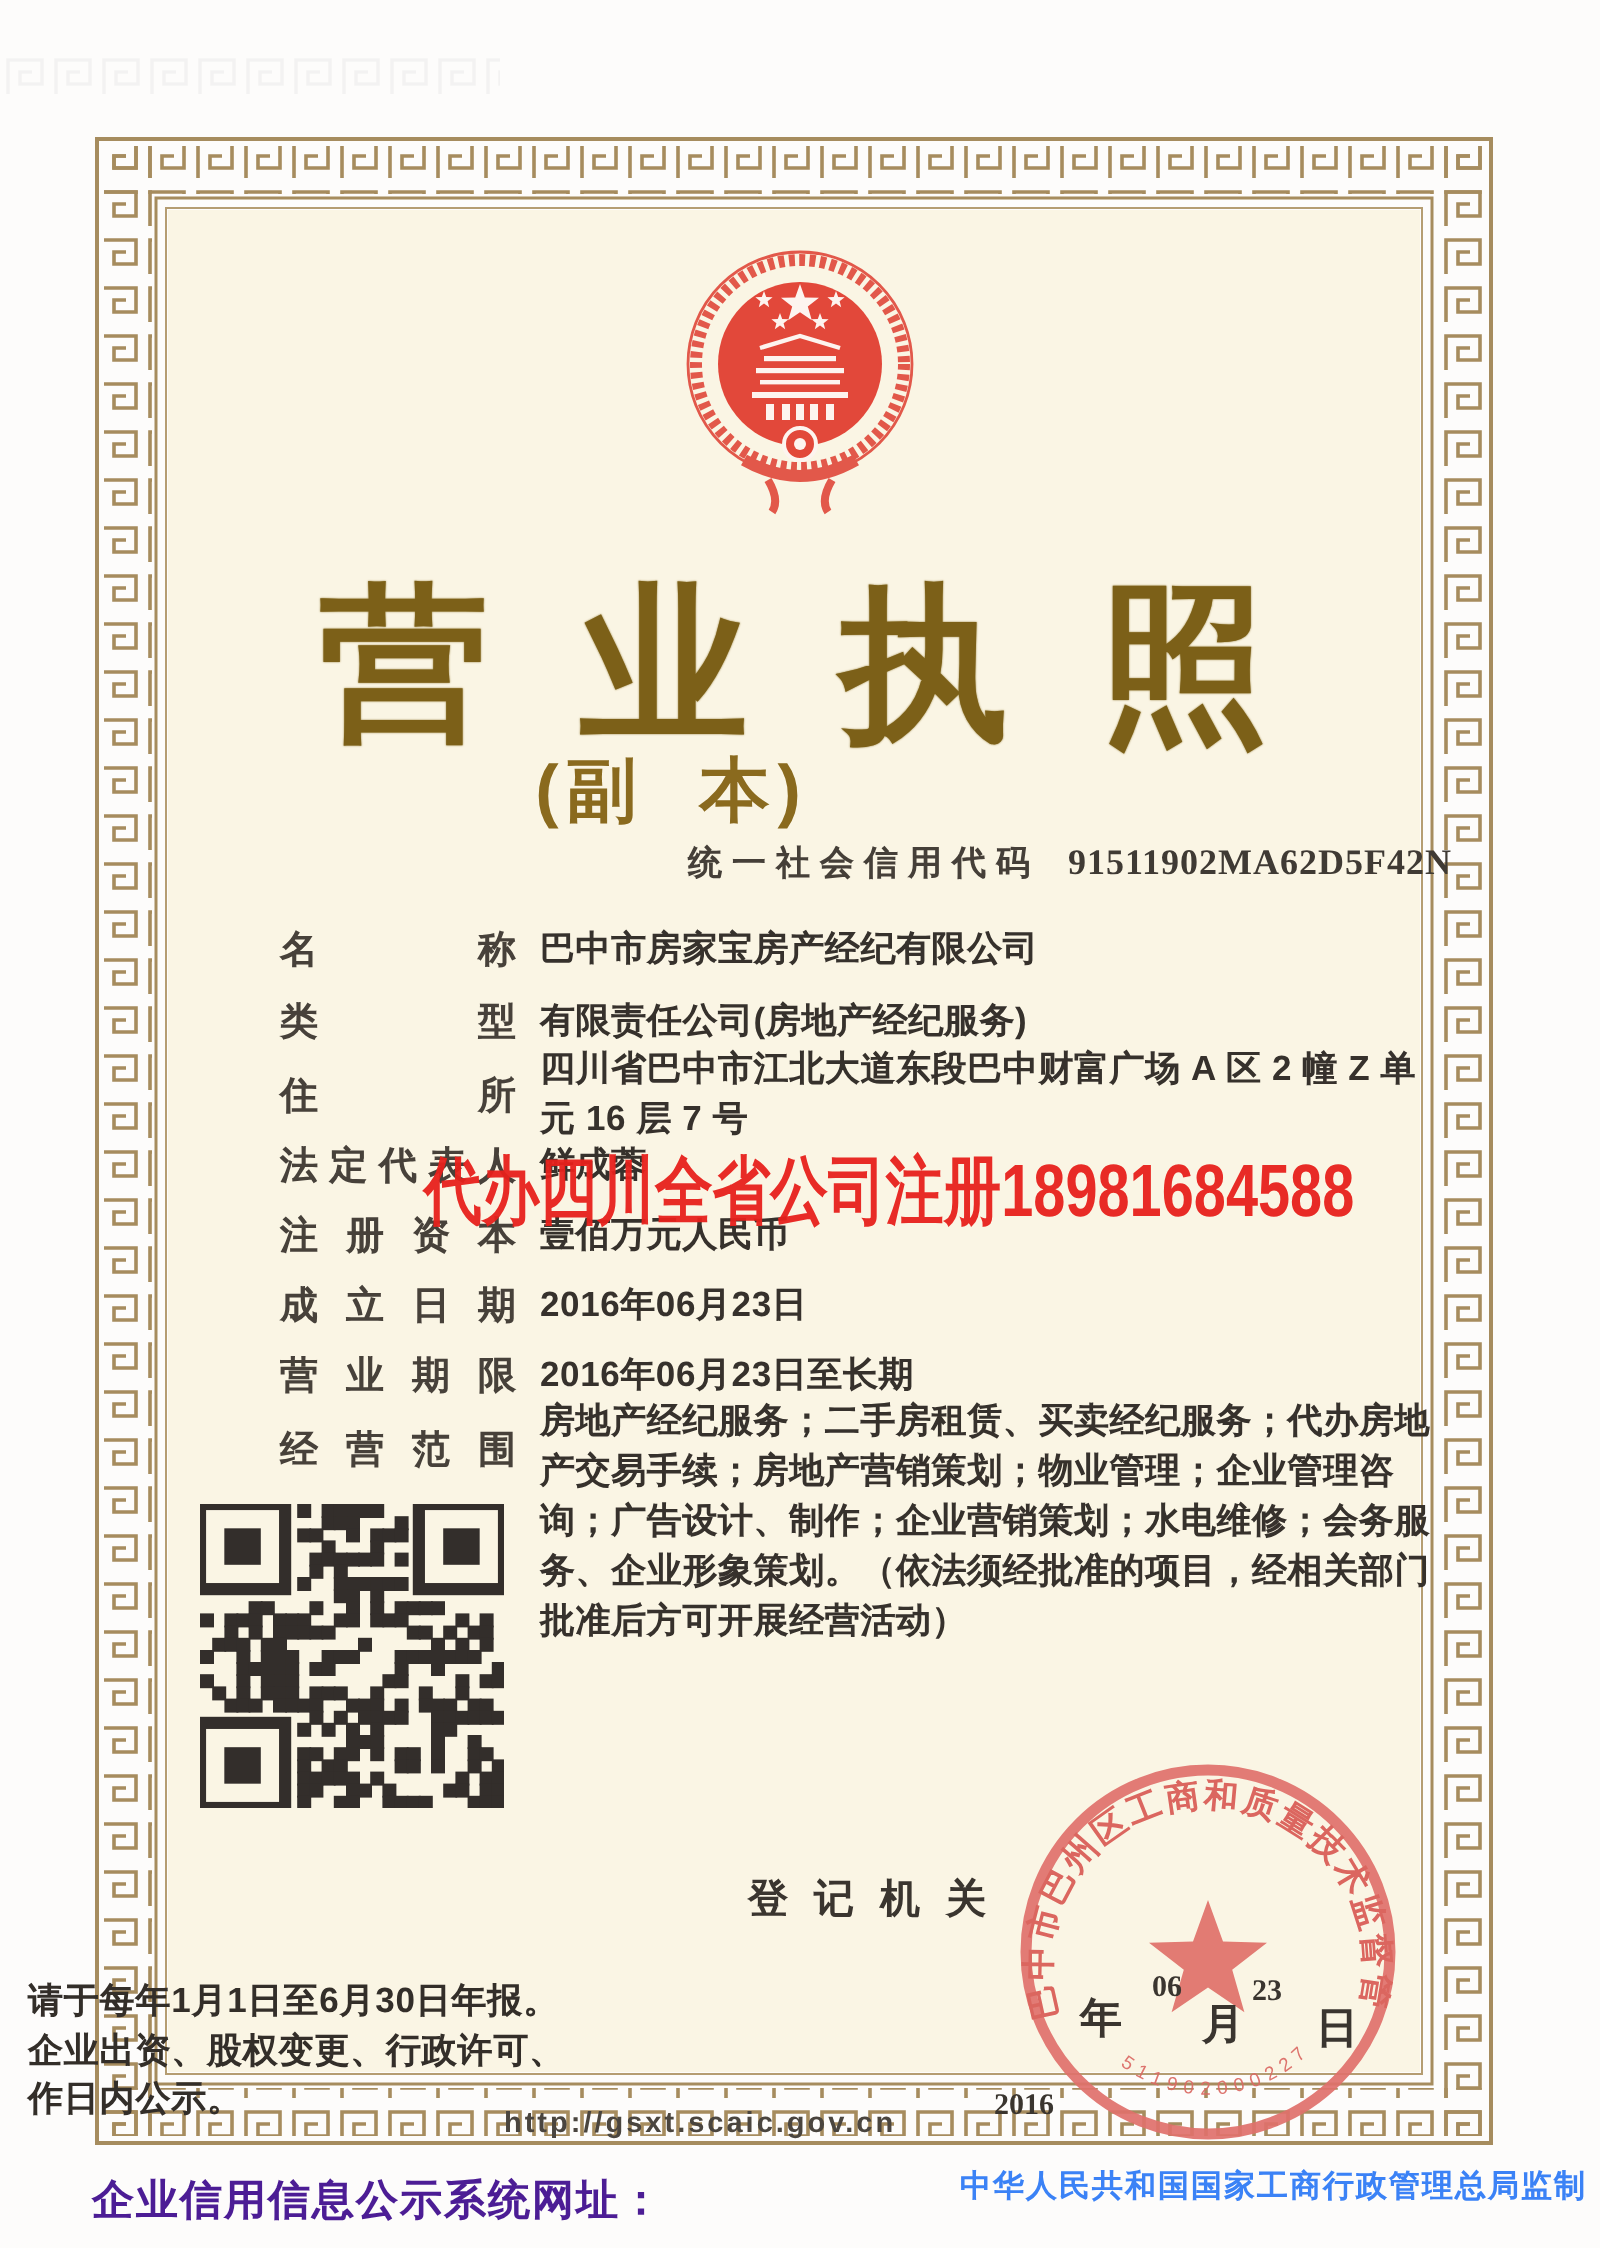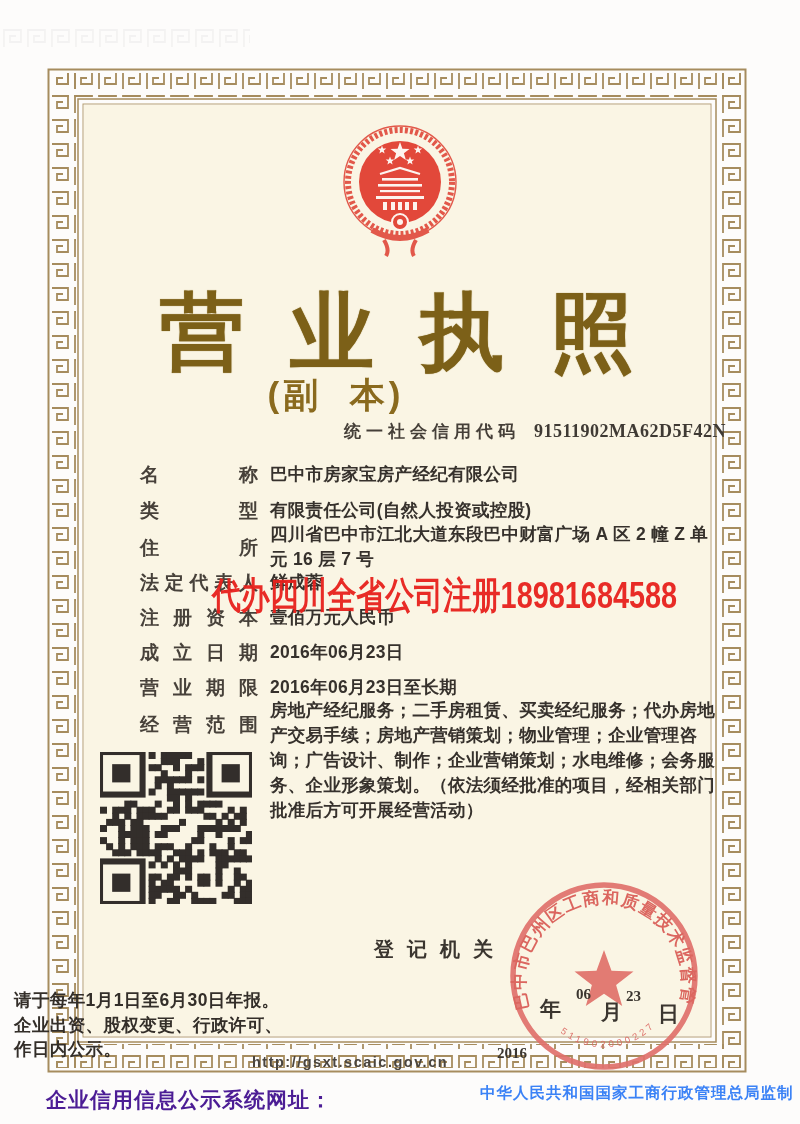--- a/index.html
+++ b/index.html
@@ -145,21 +145,21 @@
         <span>名</span>
         <span>称</span>
       </span>
     <span class="fvalue">巴中市房家宝房产经纪有限公司</span>
   </div>
   <div class="frow r1">
     <span class="flabel">
         <span>类</span>
         <span>型</span>
       </span>
-    <span class="fvalue">有限责任公司(自然人投资或控股)</span>
+    <span class="fvalue">有限责任公司(房地产经纪服务)</span>
   </div>
   <div class="frow r2">
     <span class="flabel">
         <span>住</span>
         <span>所</span>
       </span>
     <span class="fvalue" style="width:455px">四川省巴中市江北大道东段巴中财富广场 A 区 2 幢 Z 单元 16 层 7 号</span>
   </div>
   <div class="frow r3">
     <span class="flabel">

